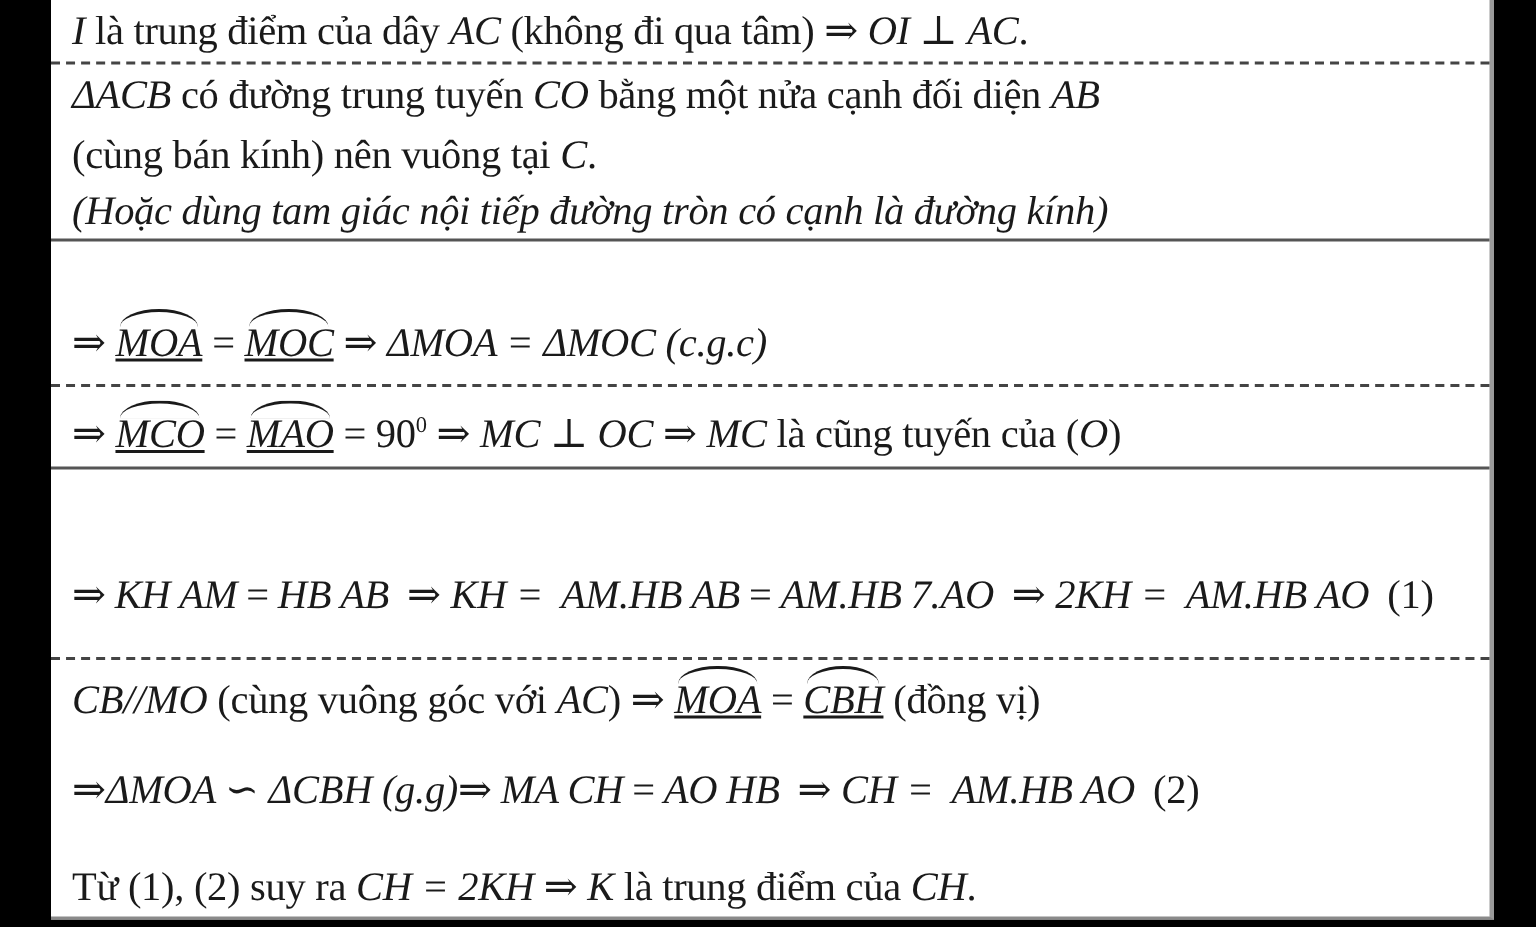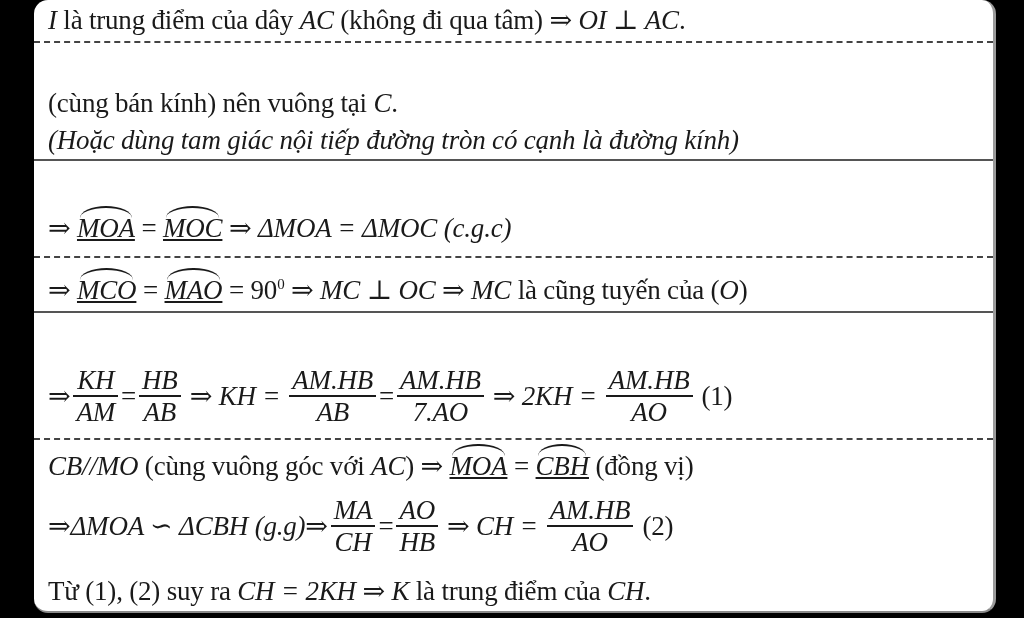--- a/index.html
+++ b/index.html
@@ -1,41 +1,44 @@
 <!DOCTYPE html>
 <html><head>
 <meta charset="utf-8">
 <style>
   html, body { margin:0; padding:0; }
   body { width:1024px; height:618px; background:#000; position:relative; overflow:hidden;
          font-family:"Liberation Serif","DejaVu Serif",serif; color:#1a1a1a; }
   .page { position:absolute; left:34px; top:0; width:962px; height:613px; background:#fff;
-          border-right:3px solid #9a9a9a; border-bottom:2px solid #8a8a8a; box-sizing:border-box;border-radius:14px; }
+          border-right:3px solid #9a9a9a; border-bottom:2px solid #8a8a8a; box-sizing:border-box; }
   .line { position:absolute; left:14px; white-space:nowrap; font-size:27px; line-height:32px; letter-spacing:-0.2px; }
   .i { font-style:italic; }
   .sep-dash { position:absolute; left:0; width:100%; height:0; border-top:2px dashed #444; }
   .sep-solid { position:absolute; left:0; width:100%; height:0; border-top:2px solid #555; }
   .arc { position:relative; display:inline-block; font-style:italic;text-decoration:underline; }
   .arc::before { content:""; position:absolute; left:5%; right:5%; top:-6px; height:10px;
                  border-top:2px solid #1a1a1a; border-radius:50% 50% 0 0 / 100% 100% 0 0; }
-  .frac { display:inline-flex; flex-direction:column; align-items:center; vertical-align:middle; margin:0 3px; }
+  .frac { display:inline-flex; flex-direction:row; align-items:center; vertical-align:middle; margin:0 3px; }
   .frac .num, .frac .den { font-style:italic; line-height:30px; padding:0 3px; }
   .frac .bar { height:0; width:100%; border-top:2px solid #1a1a1a; }
   sup { font-size:15px; }
 </style>
 </head>
 <body>
 
 <div class="page">
 
   <div class="line" style="top:4px">
     <span class="i">I</span><span> là trung điểm của dây </span><span class="i">AC</span><span> (không đi qua tâm) ⇒ </span><span class="i">OI</span><span> ⊥ </span><span class="i">AC</span><span>.</span>
   </div>
   <div class="sep-dash" style="top:41px"></div>
 
+  <div class="line" style="top:47px">
+    <span class="i">ΔACB</span><span> có đường trung tuyến </span><span class="i">CO</span><span> bằng một nửa cạnh đối diện </span><span class="i">AB</span>
+  </div>
   <div class="line i" style="top:124px">
     <span>(Hoặc dùng tam giác nội tiếp đường tròn có cạnh là đường kính)</span>
   </div>
   <div class="line" style="top:87px">
     <span>(cùng bán kính) nên vuông tại </span><span class="i">C</span><span>.</span>
   </div>
   <div class="sep-solid" style="top:159px"></div>
 
   <div class="line" style="top:212px">
     <span>⇒ </span><span class="arc">MOA</span><span> = </span><span class="arc">MOC</span><span> ⇒ </span><span class="i">ΔMOA = ΔMOC</span><span> </span><span class="i">(c.g.c)</span>

